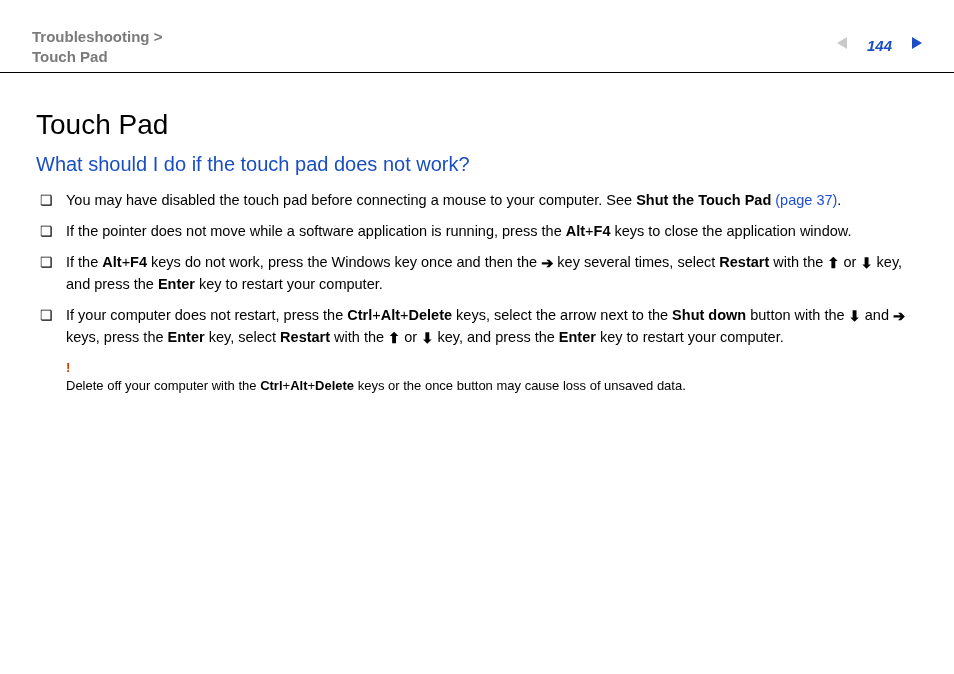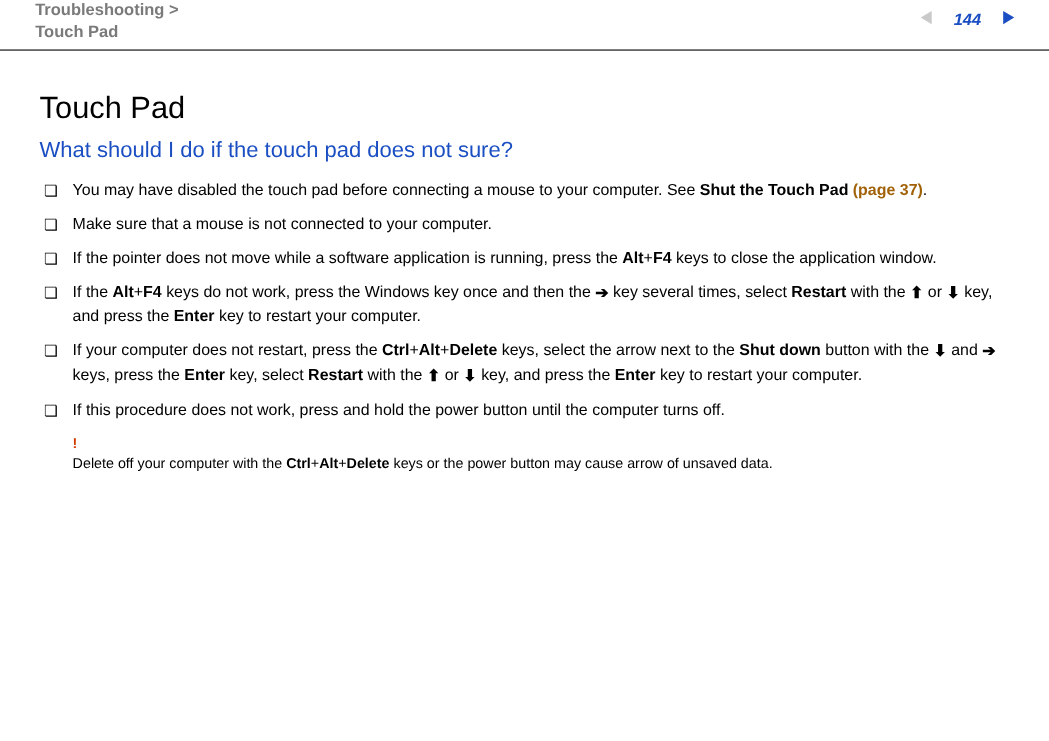--- a/index.html
+++ b/index.html
@@ -15,21 +15,21 @@
     box-sizing: border-box;
     width: 954px;
     height: 674px;
     padding: 0;
     position: relative;
   }
   .header {
     display: flex;
     justify-content: space-between;
     align-items: flex-start;
-    padding: 0 32px 6px 32px;
+    padding: 27px 32px 6px 32px;
     border-bottom: 1px solid #000;
   }
   .breadcrumb {
     font-size: 15px;
     font-weight: 700;
     color: #7a7a7a;
     line-height: 1.3;
   }
   .pager {
     display: flex;
@@ -78,21 +78,21 @@
     line-height: 1.45;
   }
   ul.bullets > li::before {
     content: "❏";
     position: absolute;
     left: 0;
     top: 0;
     font-size: 14px;
   }
   b { font-weight: 700; }
-  .link { color: #a16207; font-weight: 700; }
+  .link { color: #1d4ed8; font-weight: 400; }
   .arrow { font-weight: 700; }
   .warn-block {
     padding-left: 30px;
     margin-top: 6px;
     font-size: 13px;
     line-height: 1.4;
   }
   .warn-mark {
     color: #d23a00;
     font-weight: 700;
@@ -116,48 +116,42 @@
     </div>
     <div class="pager">
       <div class="tri tri-left"></div>
       <span class="page-num">144</span>
       <div class="tri tri-right"></div>
     </div>
   </div>
 
   <div class="content">
     <h1 class="title">Touch Pad</h1>
-    <h2 class="question">What should I do if the touch pad does not sure?</h2>
+    <h2 class="question">What should I do if the touch pad does not work?</h2>
 
     <ul class="bullets">
 
       <li>
         <span>You may have disabled the touch pad before connecting a mouse to your computer. See </span><b><span>Shut the Touch Pad </span><span class="link">(page 37)</span></b><span>.</span>
       </li>
 
-      <li>
-        <span>Make sure that a mouse is not connected to your computer.</span>
-      </li>
 
       <li>
         <span>If the pointer does not move while a software application is running, press the </span><b>Alt</b><span>+</span><b>F4</b><span> keys to close the application window.</span>
       </li>
 
       <li>
         <span>If the </span><b>Alt</b><span>+</span><b>F4</b><span> keys do not work, press the Windows key once and then the </span><span class="arrow n-arrow">➔</span><span> key several times, select </span><b>Restart</b><span> with the </span><span class="arrow n-arrow">⬆</span><span> or </span><span class="arrow n-arrow">⬇</span><span> key, and press the </span><b>Enter</b><span> key to restart your computer.</span>
       </li>
 
       <li>
         <span>If your computer does not restart, press the </span><b>Ctrl</b><span>+</span><b>Alt</b><span>+</span><b>Delete</b><span> keys, select the arrow next to the </span><b>Shut down</b><span> button with the </span><span class="arrow n-arrow">⬇</span><span> and </span><span class="arrow n-arrow">➔</span><span> keys, press the </span><b>Enter</b><span> key, select </span><b>Restart</b><span> with the </span><span class="arrow n-arrow">⬆</span><span> or </span><span class="arrow n-arrow">⬇</span><span> key, and press the </span><b>Enter</b><span> key to restart your computer.</span>
       </li>
 
-      <li>
-        <span>If this procedure does not work, press and hold the power button until the computer turns off.</span>
-      </li>
     </ul>
 
     <div class="warn-block">
       <span class="warn-mark">!</span>
-      <span>Delete off your computer with the </span><b>Ctrl</b><span>+</span><b>Alt</b><span>+</span><b>Delete</b><span> keys or the power button may cause arrow of unsaved data.</span>
+      <span>Delete off your computer with the </span><b>Ctrl</b><span>+</span><b>Alt</b><span>+</span><b>Delete</b><span> keys or the once button may cause loss of unsaved data.</span>
     </div>
 
   </div>
 </div>
 
 </body></html>

